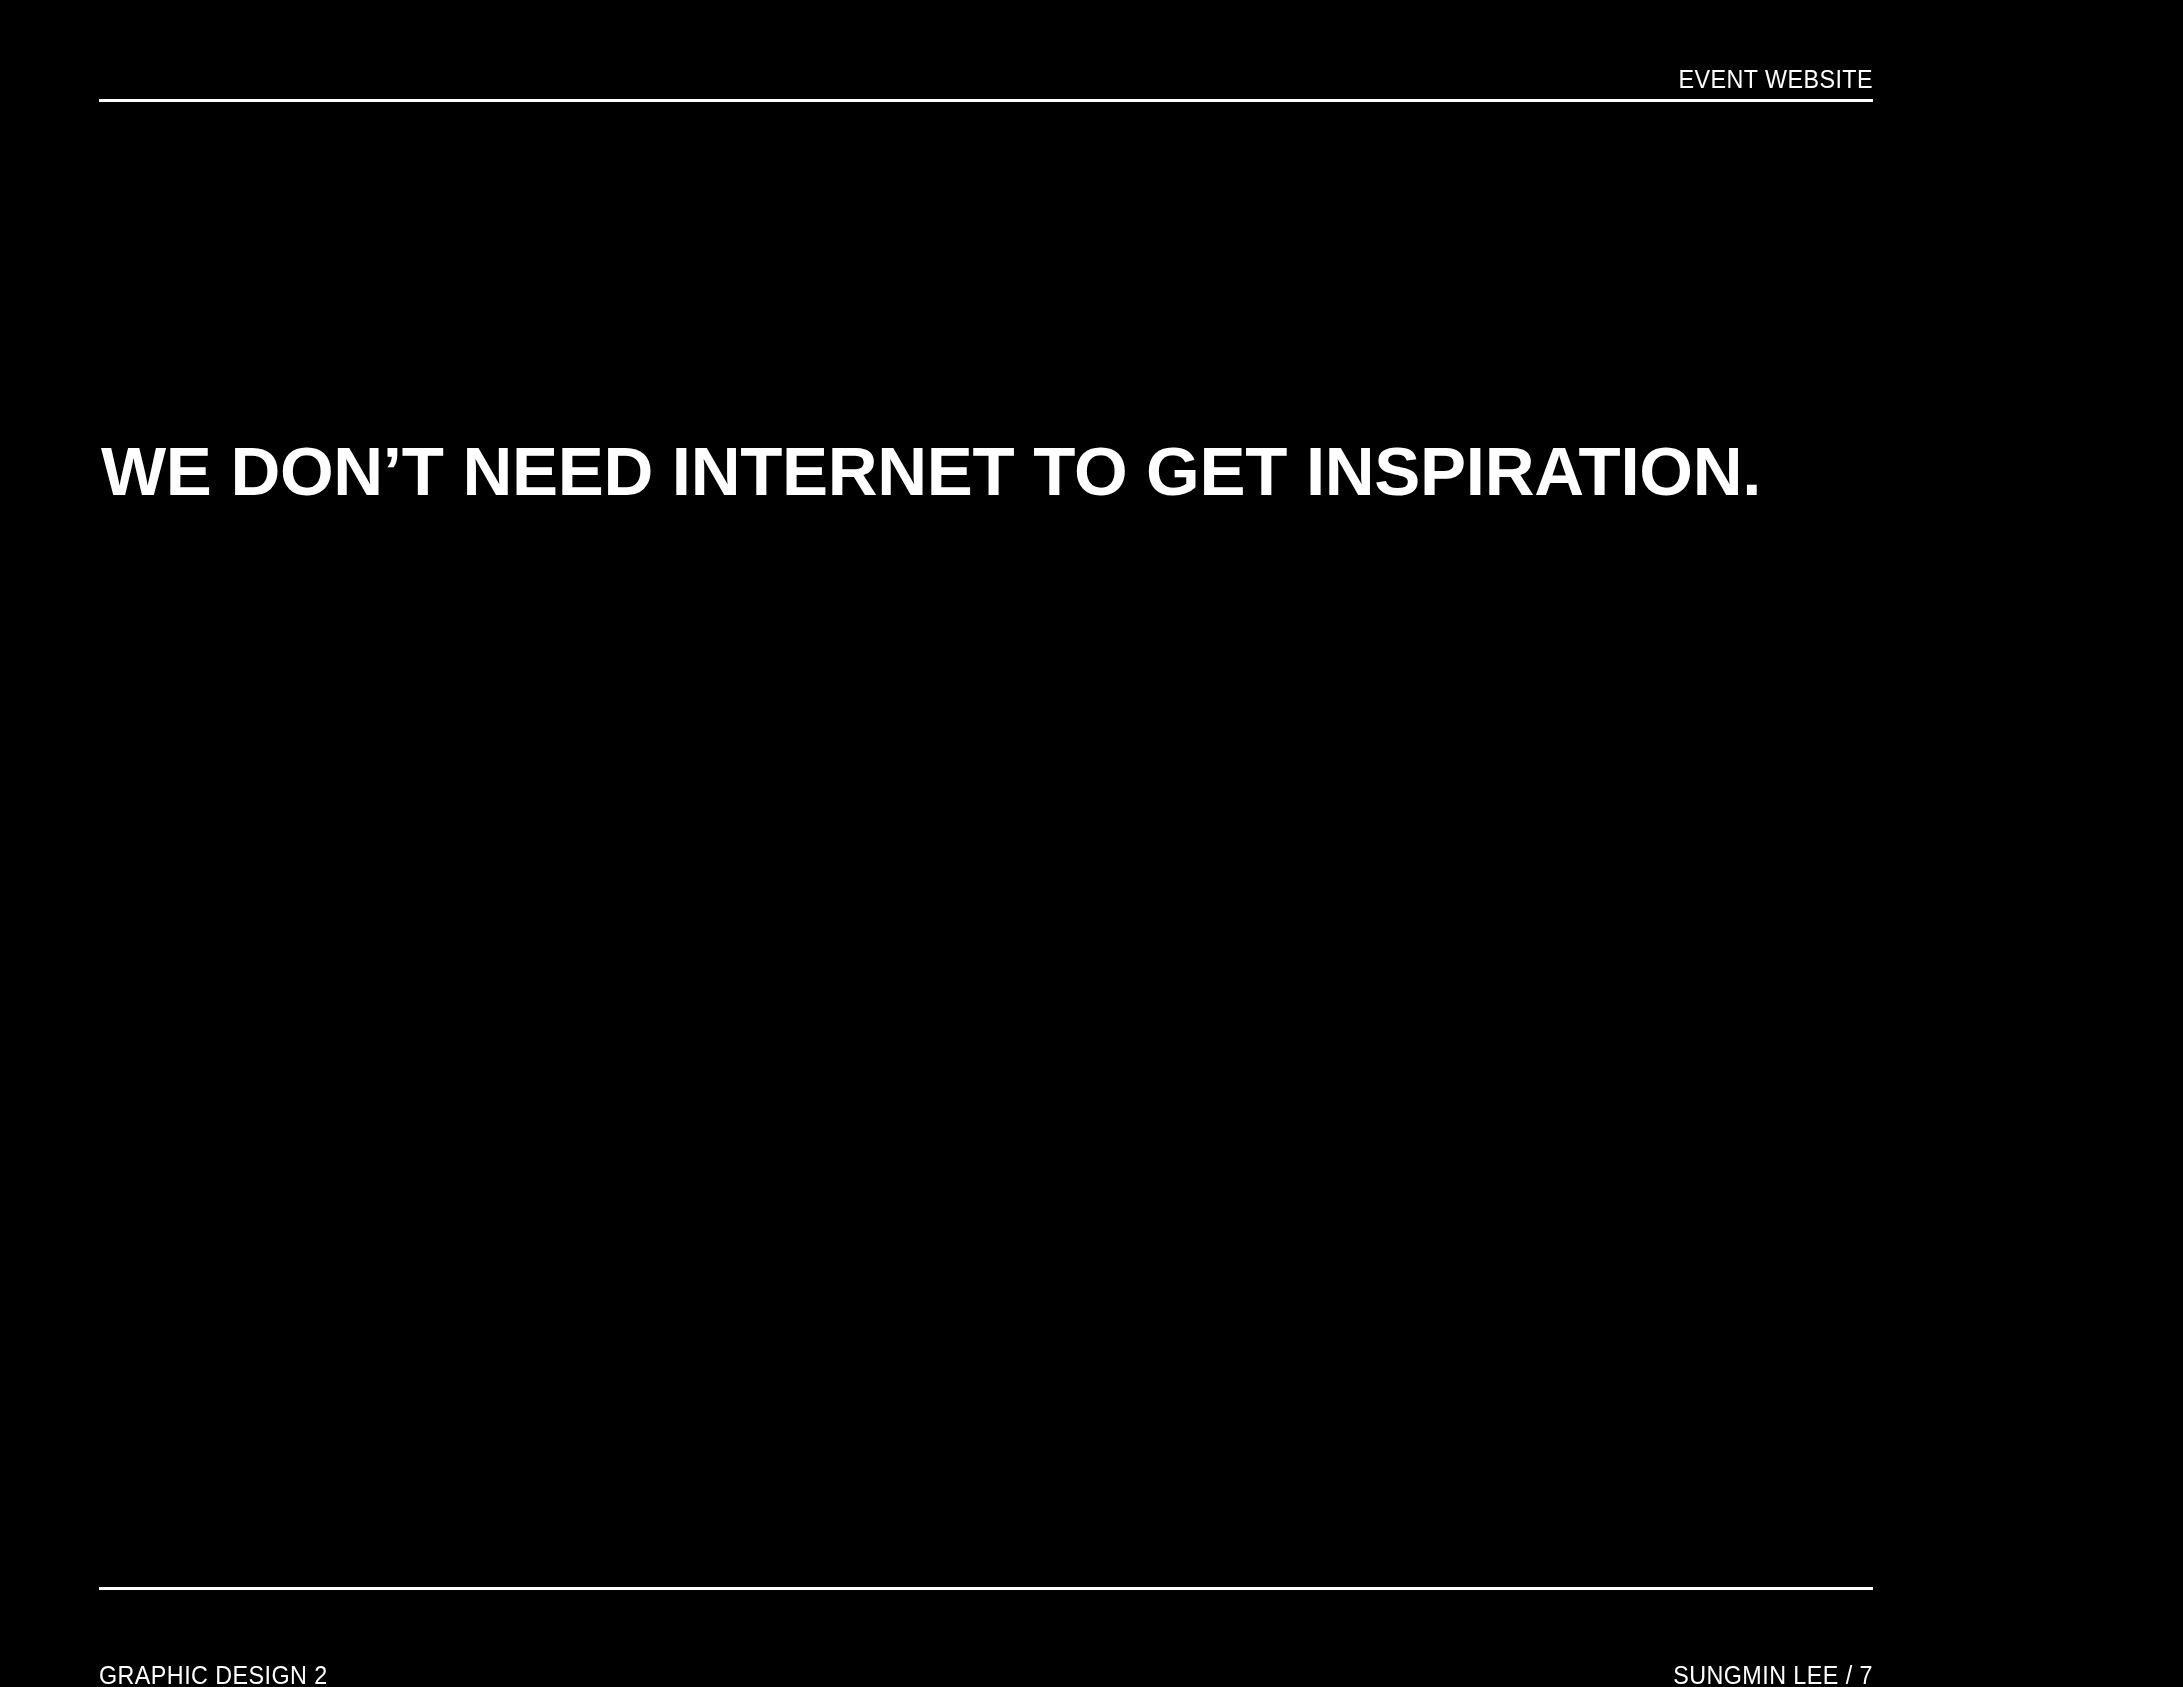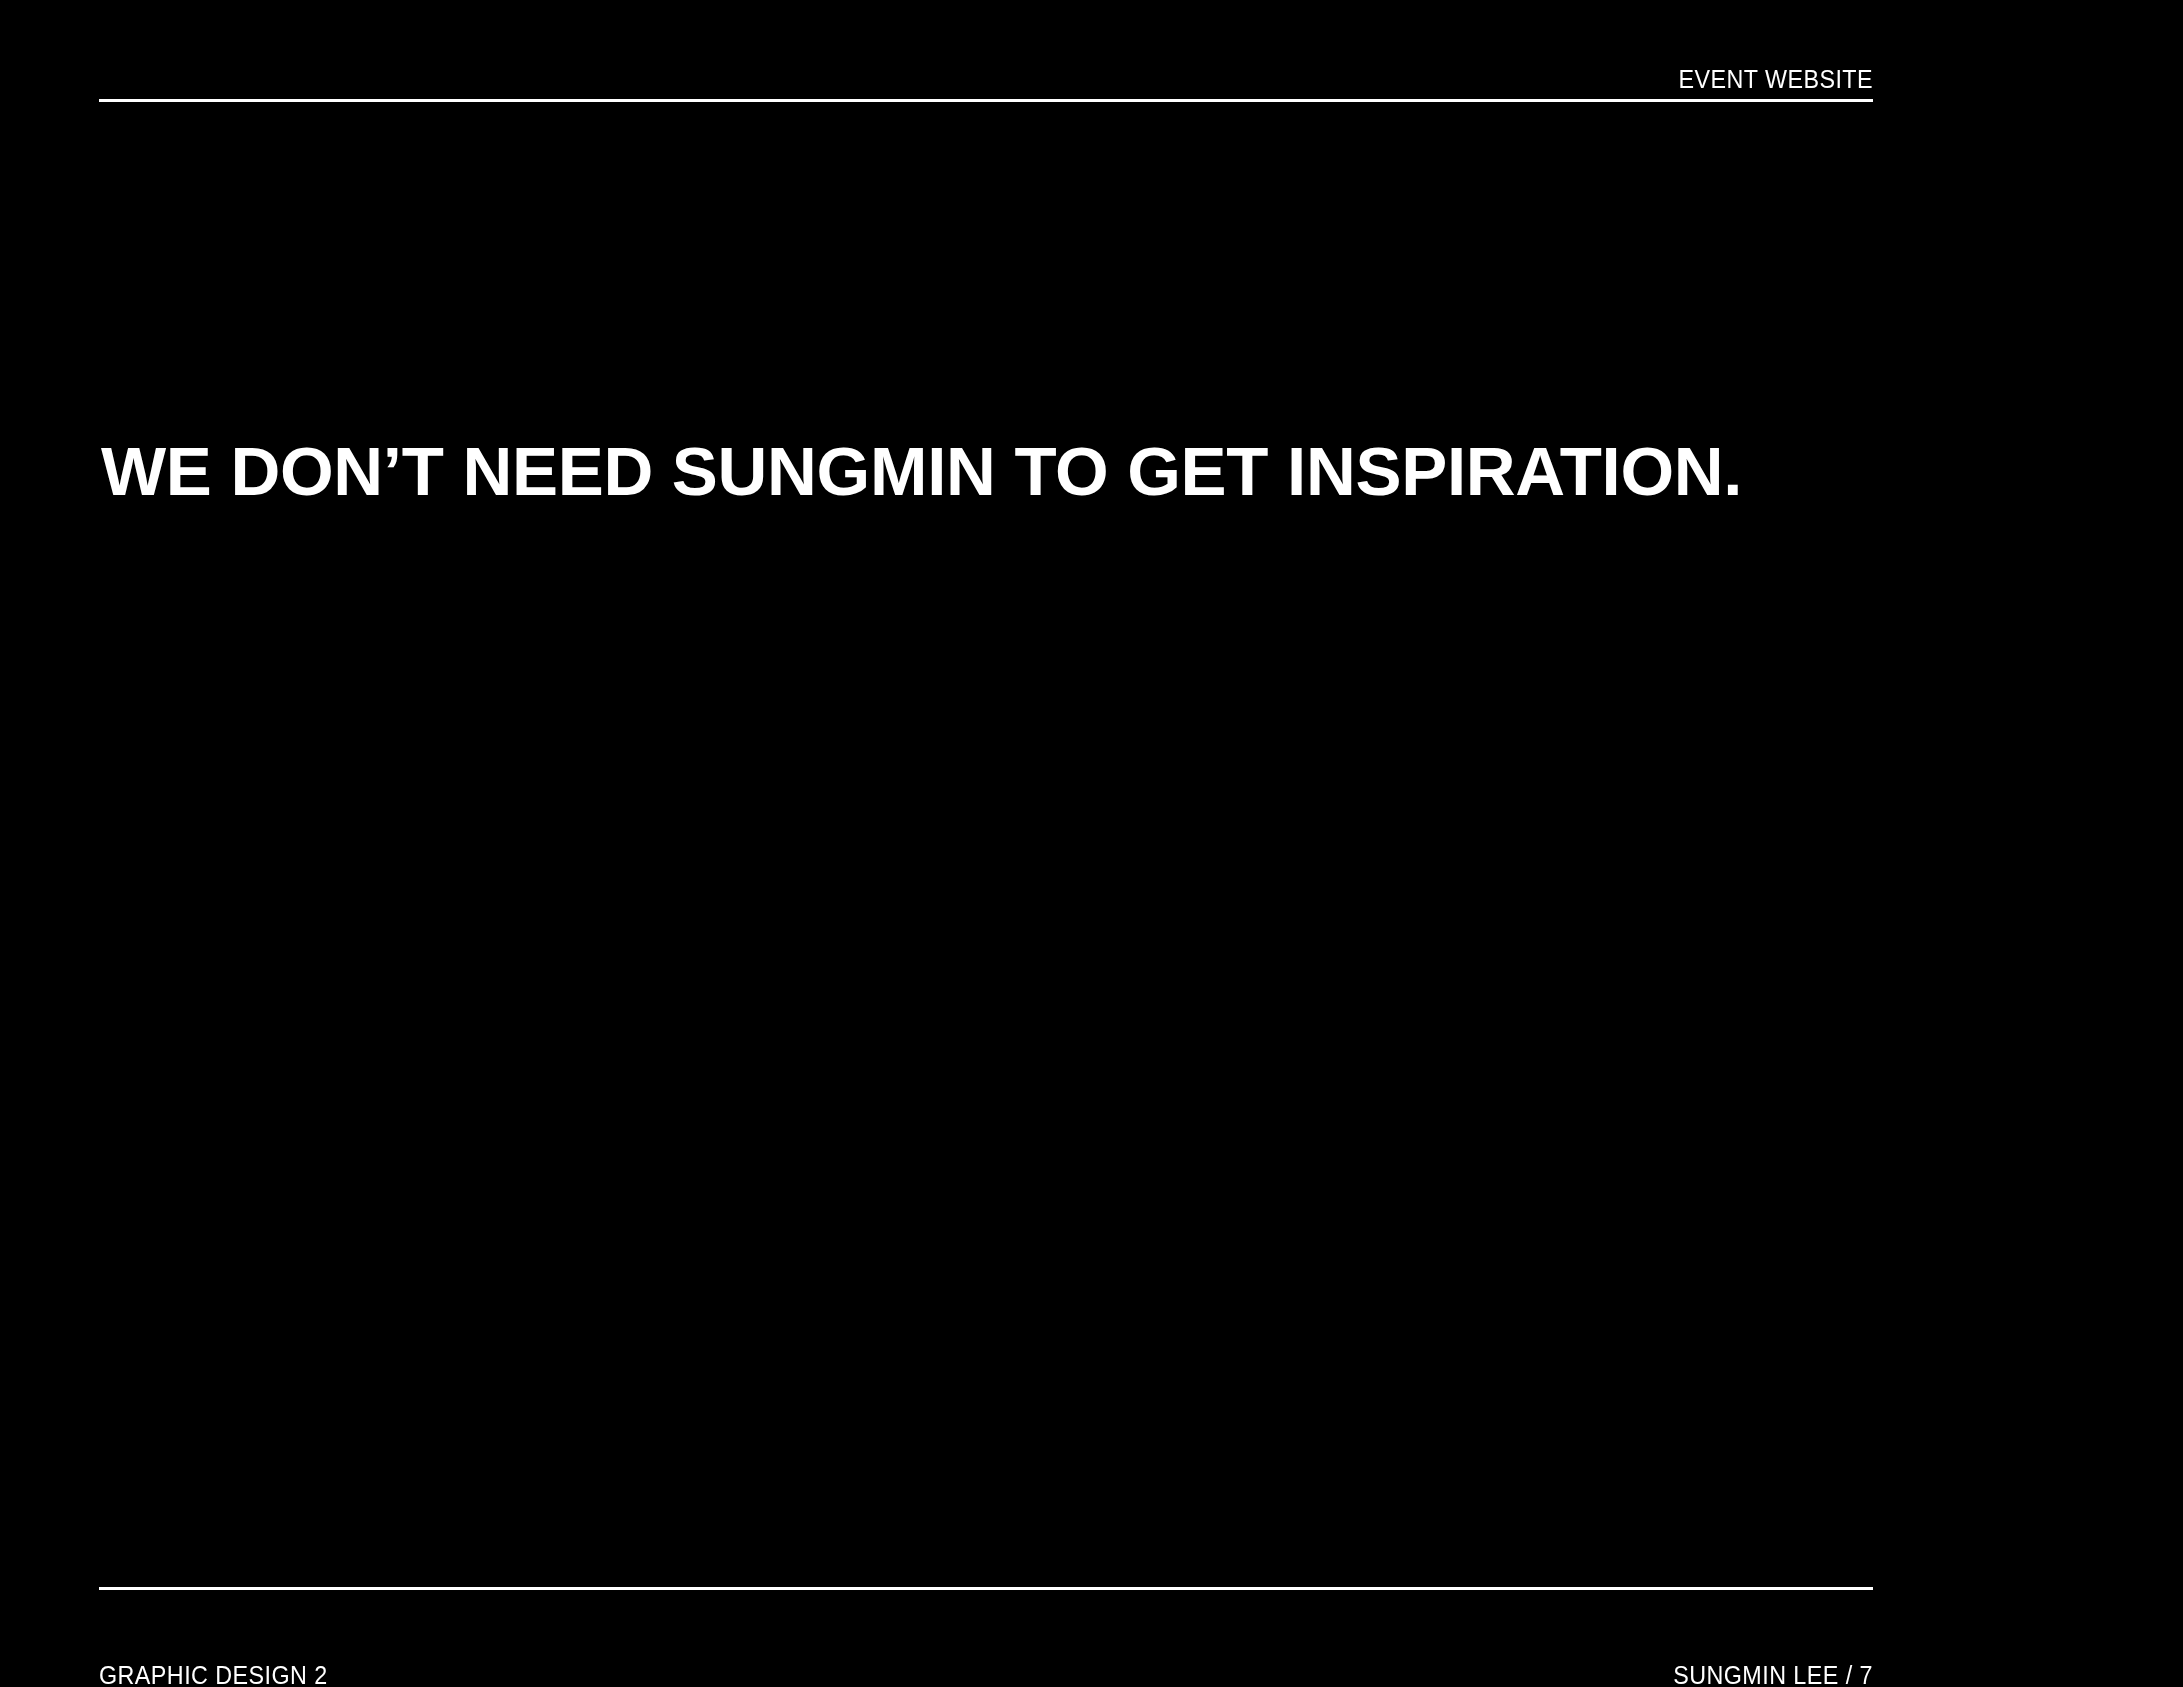--- a/index.html
+++ b/index.html
@@ -112,21 +112,21 @@
 
 <div class="slide">
 
   <div class="header">
     <div class="header-label">EVENT WEBSITE</div>
   </div>
 
   <div class="rule rule-top"></div>
 
   <div class="headline-wrap">
-    <h1 class="headline">WE DON’T NEED SUNGMIN TO GET INSPIRATION.</h1>
+    <h1 class="headline">WE DON’T NEED INTERNET TO GET INSPIRATION.</h1>
   </div>
 
   <div class="rule rule-bottom"></div>
 
   <div class="footer">
     <div class="footer-left">GRAPHIC DESIGN 2</div>
     <div class="footer-right">SUNGMIN LEE / 7</div>
   </div>
 
 </div>

